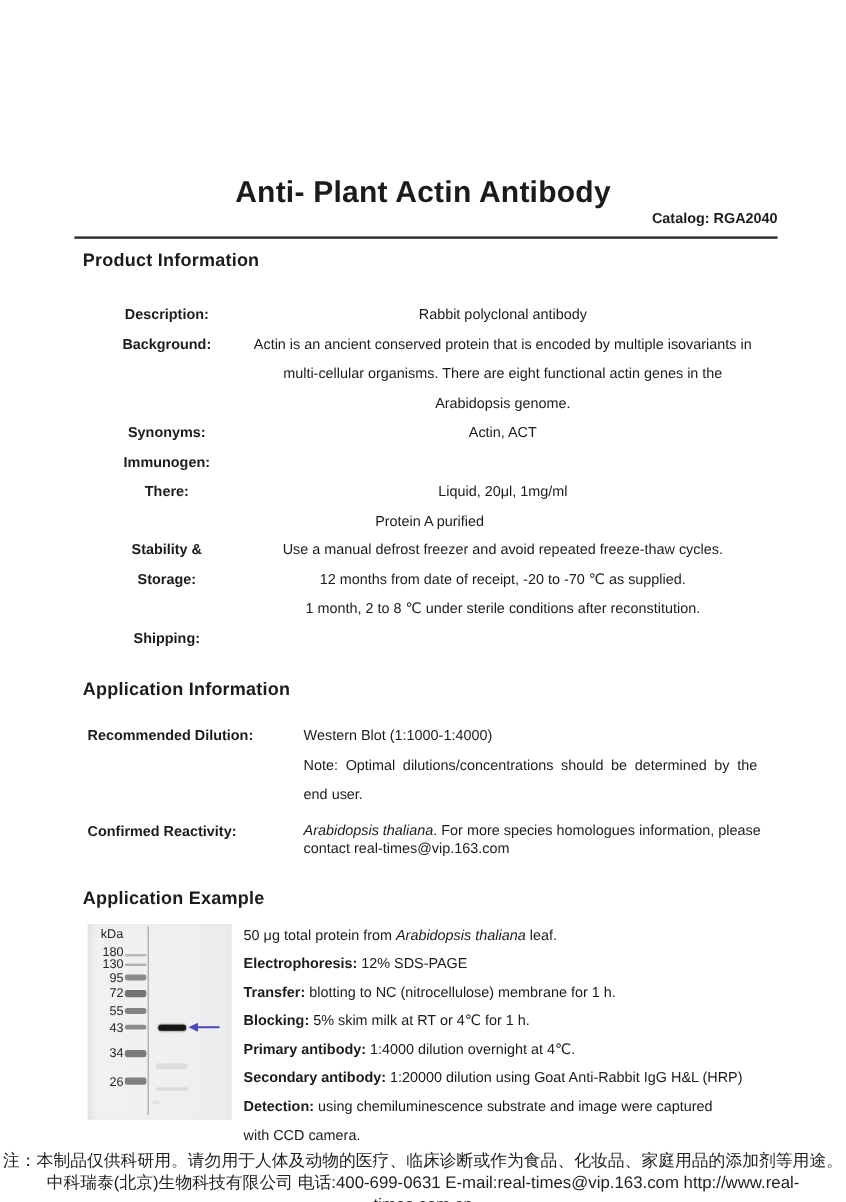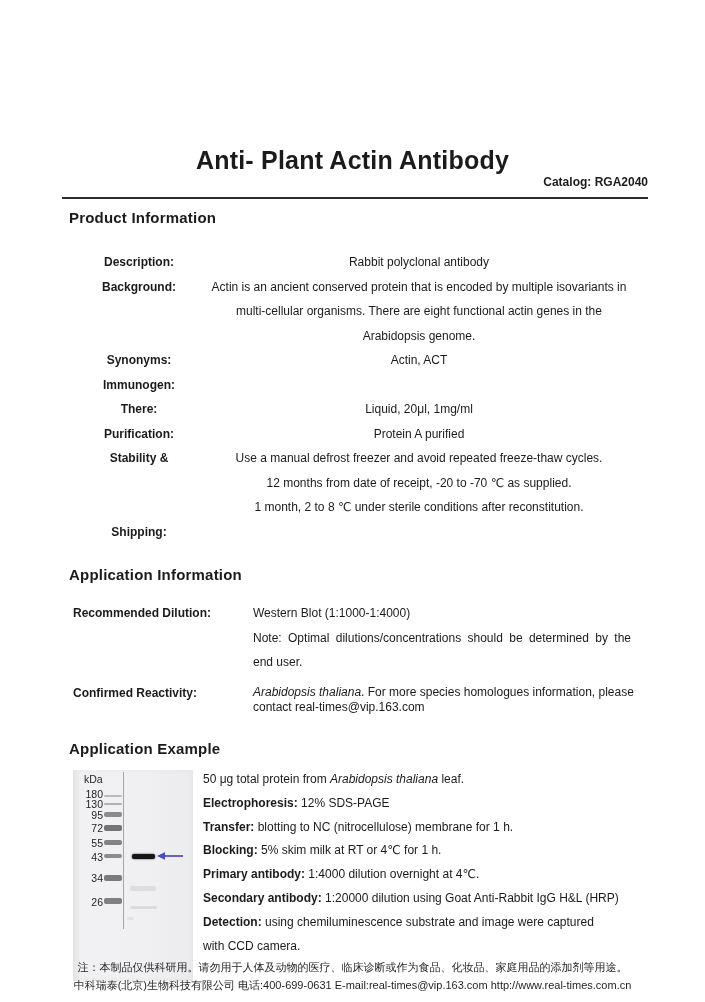--- a/index.html
+++ b/index.html
@@ -27,33 +27,33 @@
   .ai .lbl{width:180px;}
   .nowrap{white-space:nowrap;}
   .justify{text-align:justify;width:378px;}
   .tight{line-height:15.5px;width:380px;padding-top:4px;}
   .ital{font-style:italic;}
   .mt6{margin-top:6px;}
   
   .example-text{top:768px;left:203px;width:470px;font-size:12px;line-height:23.8px;}
   .example-text b{font-weight:bold;}
   
-  .gel{top:770px;left:73px;width:120px;height:211px;
+  .gel{top:770px;left:73px;width:120px;height:163px;
     background:linear-gradient(90deg,#e7e5e8 0%,#f1f0f2 7%,#f0eff1 60%,#ecebed 100%);
     box-shadow:inset 0 0 6px rgba(0,0,0,0.04);}
   .gel .txt{position:absolute;font-size:10.5px;color:#252525;line-height:11px;}
   .gel .num{width:26px;text-align:right;}
   .band{position:absolute;left:31px;width:18px;border-radius:2px;filter:blur(.4px);}
   .lane-line{position:absolute;left:50px;top:2px;width:1px;height:157px;background:#a6a4a7;}
   .t-band{position:absolute;left:59px;width:23px;top:84px;height:5px;background:#151515;
     border-radius:2px;box-shadow:0 0 2px #333;}
   .faint{position:absolute;border-radius:2px;filter:blur(.6px);}
   .arrow-svg{position:absolute;left:84px;top:81px;}
   
-  .footer{left:0;width:705px;text-align:center;font-size:11px;line-height:18px;color:#1f1f1f;}
+  .footer{left:0;width:705px;text-align:center;font-size:14px;line-height:18px;color:#1f1f1f;}
 </style>
 </head>
 <body>
 
 <div class="abs doc-title">Anti- Plant Actin Antibody</div>
 <div class="abs catalog">
   <span>Catalog:</span>
   <span>RGA2040</span>
 </div>
 <div class="abs divider"></div>
@@ -78,26 +78,26 @@
     <div class="val nowrap">Actin, ACT</div>
   </div>
   <div class="row">
     <div class="lbl">Immunogen:</div>
   </div>
   <div class="row">
     <div class="lbl">There:</div>
     <div class="val nowrap">Liquid, 20μl, 1mg/ml</div>
   </div>
   <div class="row">
-    <div class="lbl">Purification:</div>
     <div class="val nowrap">Protein A purified</div>
   </div>
   <div class="row">
     <div class="lbl">
       <div>Stability &amp;</div>
+      <div>Storage:</div>
     </div>
     <div class="val">
       <div class="nowrap">Use a manual defrost freezer and avoid repeated freeze-thaw cycles.</div>
       <div class="nowrap">12 months from date of receipt, -20 to -70 ℃ as supplied.</div>
       <div class="nowrap">1 month, 2 to 8 ℃ under sterile conditions after reconstitution.</div>
     </div>
   </div>
   <div class="row">
     <div class="lbl">Shipping:</div>
   </div>

